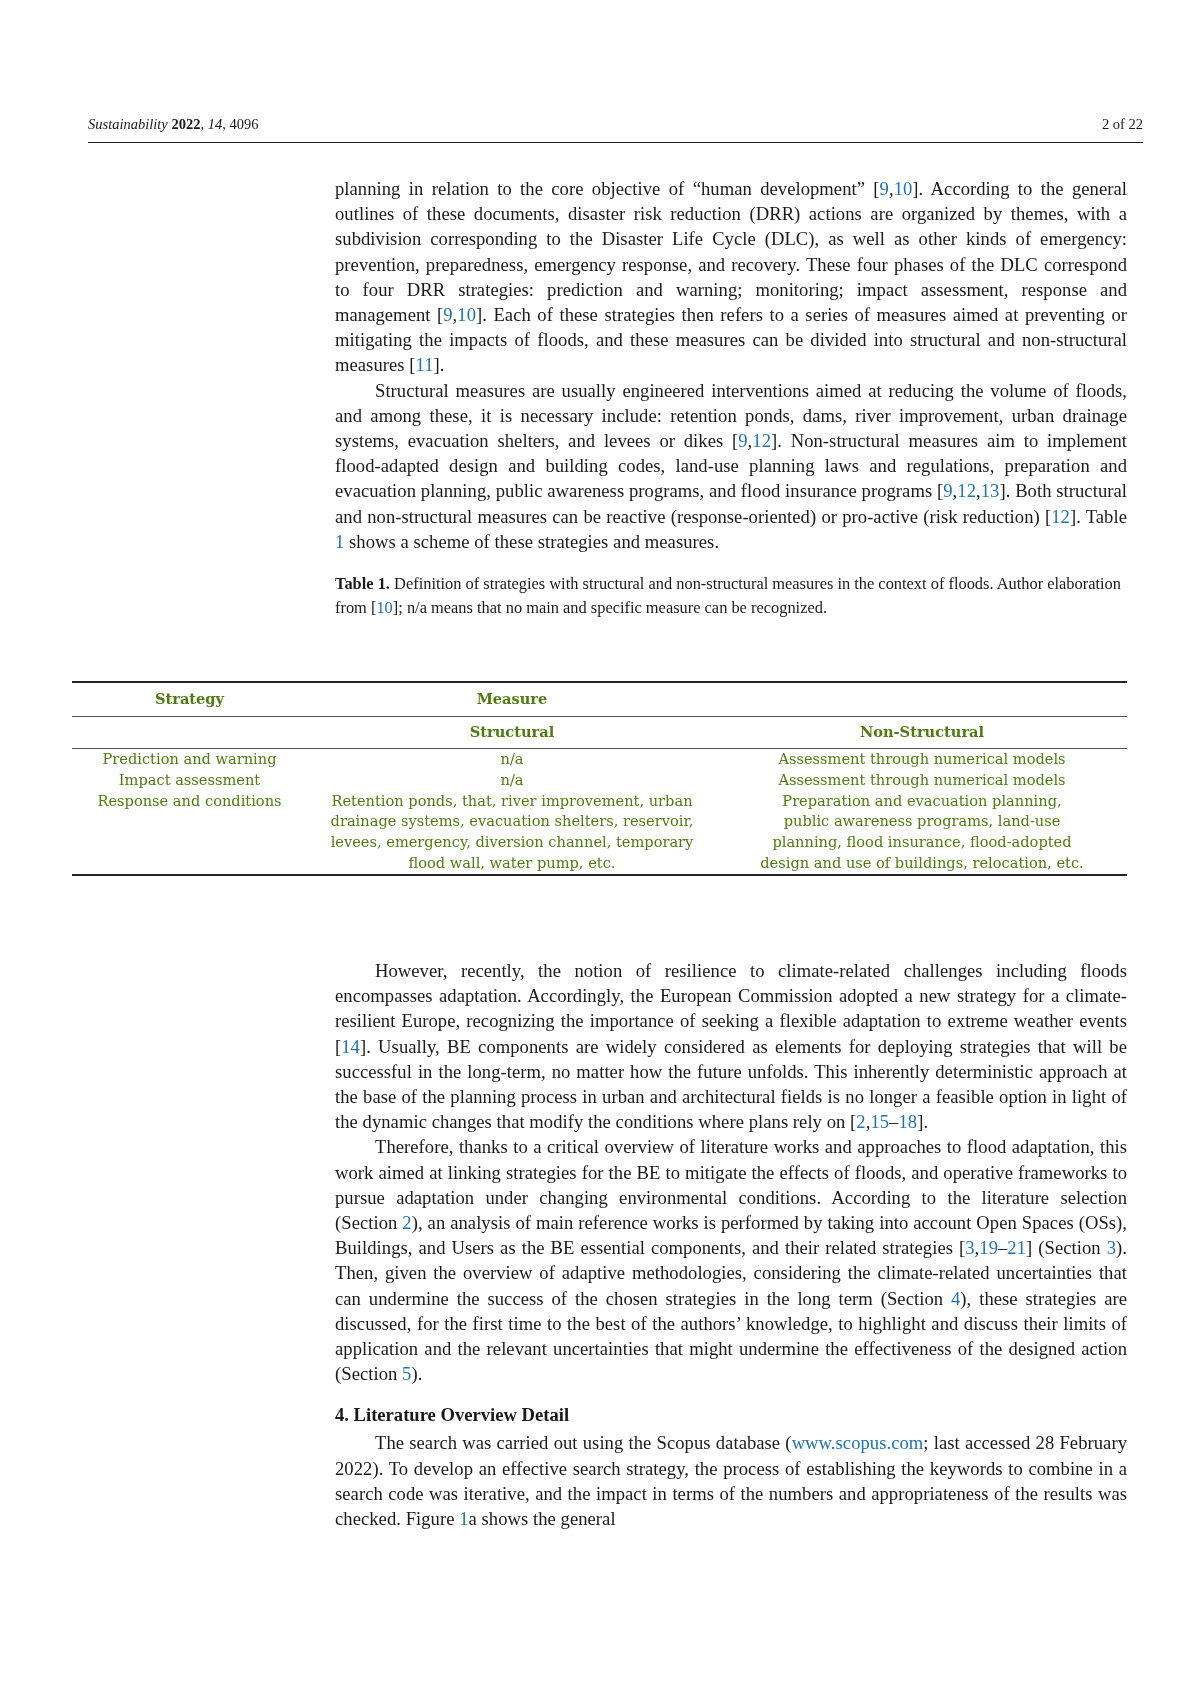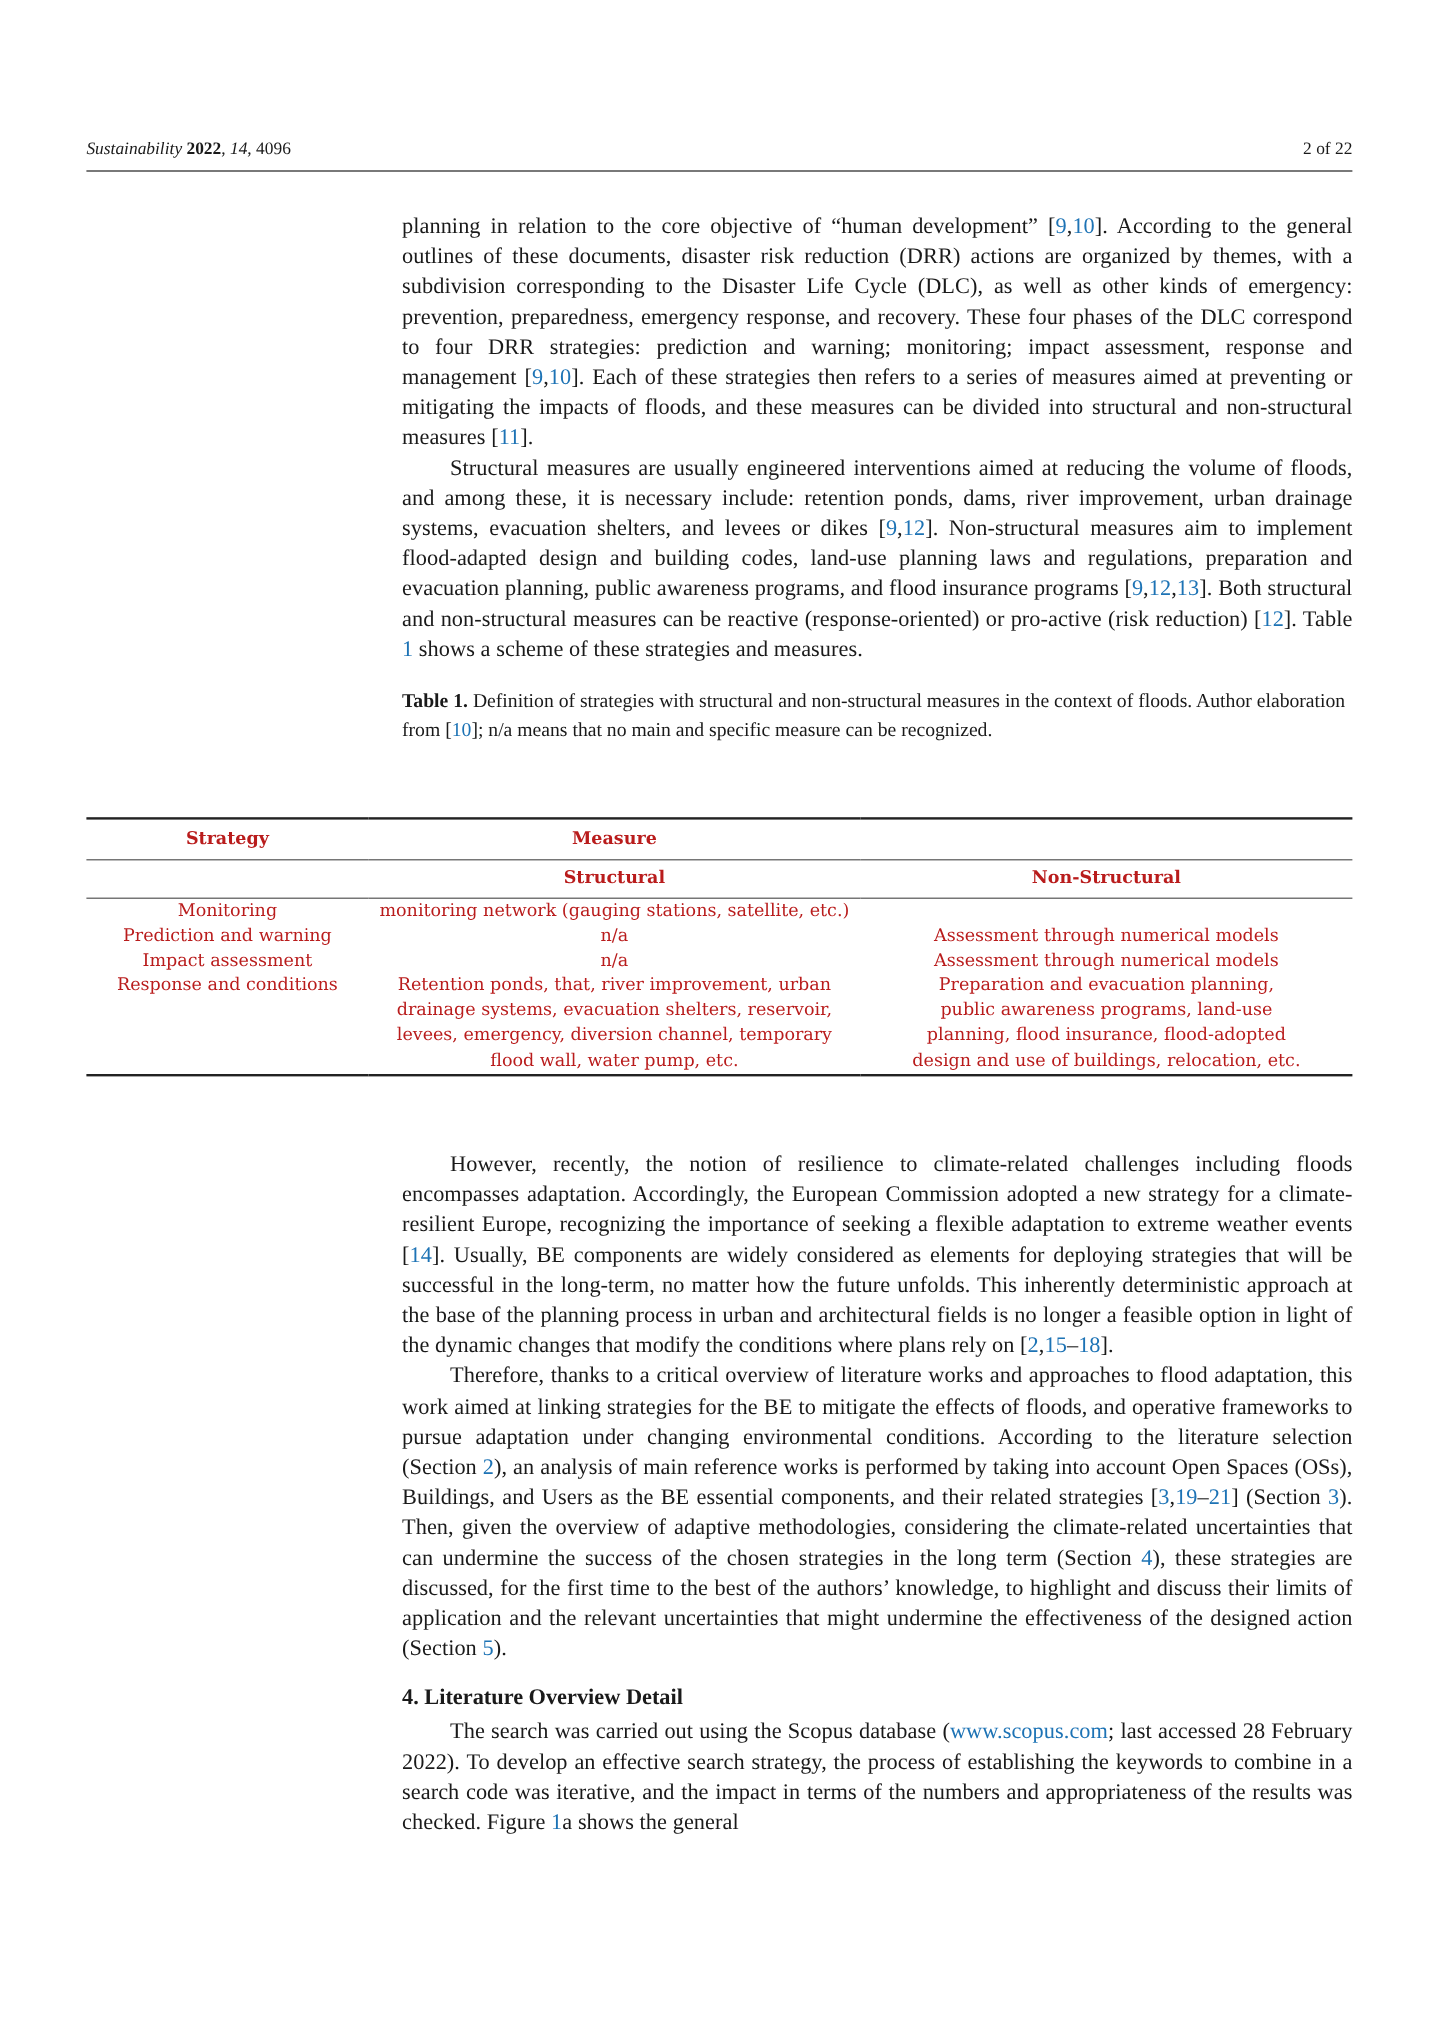--- a/index.html
+++ b/index.html
@@ -2,21 +2,21 @@
 <html><head>
 <meta charset="utf-8">
 <style>
   html, body { margin: 0; padding: 0; background: #ffffff; }
   body {
     width: 1200px; height: 1697px; position: relative; overflow: hidden;
     font-family: "DejaVu Serif", "Liberation Serif", serif;
     color: #1a1a1a;
   }
   .header {
-    position: absolute; left: 72px; top: 110px; width: 1055px; height: 32px;
+    position: absolute; left: 88px; top: 110px; width: 1055px; height: 32px;
     border-bottom: 1.4px solid #222;
     font-family: "Liberation Serif", serif; font-size: 14.5px;
   }
   .header .journal { position: absolute; left: 0; top: 6px; }
   .header .journal i { font-style: italic; }
   .header .journal b { font-weight: bold; }
   .header .page { position: absolute; right: 0; top: 6px; margin-left: 24px; }
 
   .col { position: absolute; left: 335px; width: 792px; }
   .p {
@@ -30,21 +30,21 @@
   .caption {
     font-family: "Liberation Serif", serif;
     font-size: 16.4px; line-height: 24px; margin: 0;
   }
   .caption b { font-weight: bold; }
 
   table.t1 {
     position: absolute; left: 72px; top: 681px; width: 1055px;
     border-collapse: collapse;
     font-family: "DejaVu Serif", serif; font-size: 14.6px; line-height: 20.8px;
-    color: #b91c1c;
+    color: #4d7c0f;
   }
   table.t1 th { font-weight: bold; text-align: center; padding: 0; }
   table.t1 td { text-align: center; padding: 0; vertical-align: top; }
   .r-top th { border-top: 2px solid #222; height: 33px; padding-top: 2px; }
   .r-sub th { border-top: 1px solid #555; border-bottom: 1px solid #555; height: 31px; margin-top: 40px; }
   .last td { border-bottom: 2px solid #222; padding-bottom: 6px; }
   .first td { padding-top: 4px; }
   td.mid { vertical-align: middle; }
 
   h2.sec {
@@ -78,25 +78,20 @@
       <tr class="r-top">
     <th>Strategy</th>
     <th>Measure</th>
     <th></th>
   </tr>
   <tr class="r-sub">
     <th></th>
     <th>Structural</th>
     <th>Non-Structural</th>
   </tr>
-  <tr class="first">
-    <td>Monitoring</td>
-    <td>monitoring network (gauging stations, satellite, etc.)</td>
-    <td></td>
-  </tr>
   <tr>
     <td>Prediction and warning</td>
     <td>n/a</td>
     <td>Assessment through numerical models</td>
   </tr>
   <tr>
     <td>Impact assessment</td>
     <td>n/a</td>
     <td>Assessment through numerical models</td>
   </tr>

